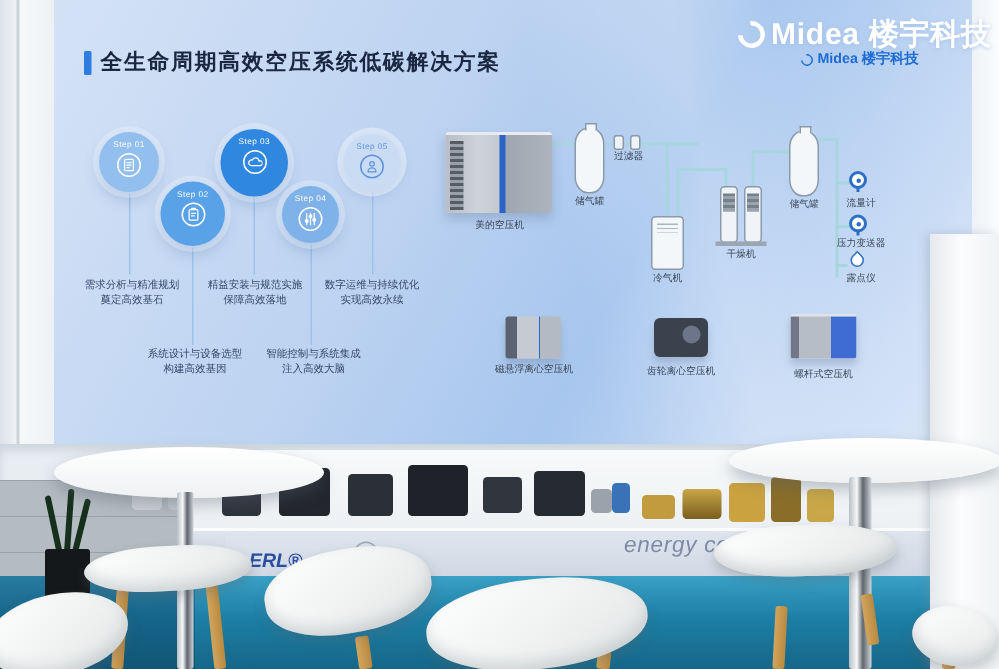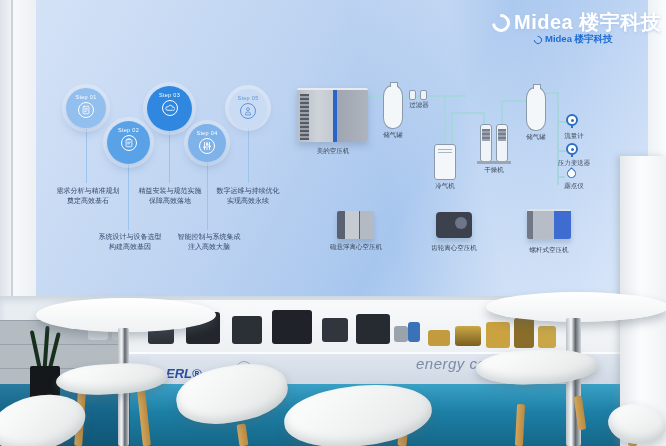--- a/index.html
+++ b/index.html
@@ -103,20 +103,24 @@
 </style>
 </head>
 <body>
 
 <div id="photo">
 
   <div class="board"></div>
   <div class="pillar-left"></div>
   <div class="strip-right"></div>
 
+  <div class="title-row">
+    <span class="title-bar"></span>
+    <span class="title-text">全生命周期高效空压系统低碳解决方案</span>
+  </div>
 
   <div class="logo-main">
     <span class="logo-mark"></span>
     <span class="logo-text">Midea 楼宇科技</span>
   </div>
   <div class="logo-sub">
     <span class="logo-mark-sm"></span>
     <span class="logo-sub-text">Midea 楼宇科技</span>
   </div>
 

